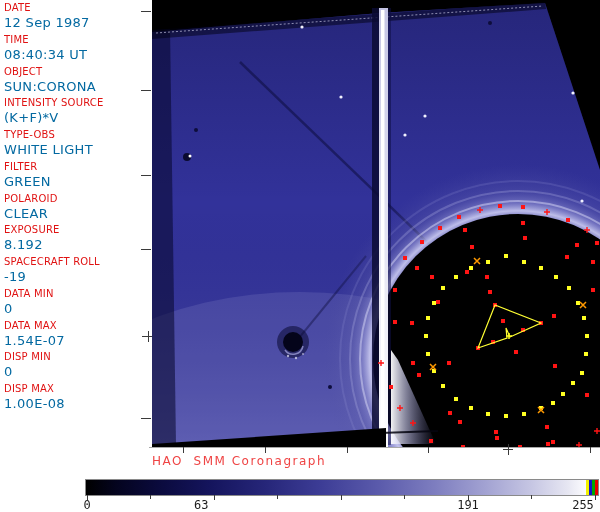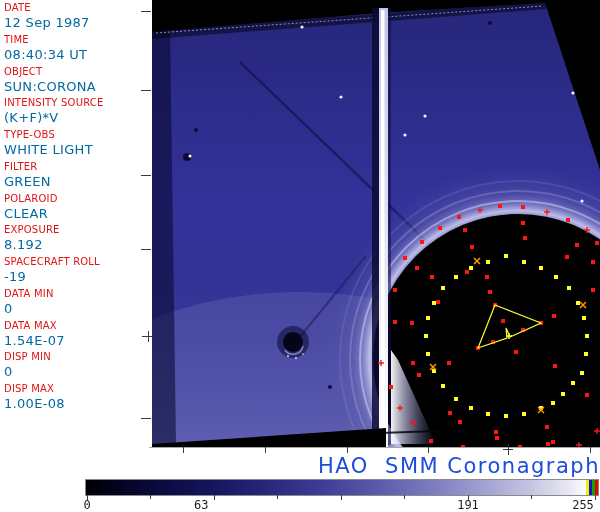--- a/index.html
+++ b/index.html
@@ -11,22 +11,22 @@
   .field{height:31.78px;overflow:hidden;}
   .flabel{font-size:10px;line-height:13px;color:#e01212;letter-spacing:.2px;white-space:nowrap;}
   .fvalue{font-size:13px;line-height:17px;color:#0369a1;letter-spacing:.3px;white-space:nowrap;}
   
   .image-area{position:absolute;left:152px;top:0;width:448px;height:447px;background:#000;}
   .img-bottom-line{position:absolute;left:149px;top:447px;width:451px;height:1px;background:#a8a8a8;}
   
   .tick-h{position:absolute;width:10px;height:1px;background:#3a3a3a;}
   .tick-v{position:absolute;width:1px;height:6px;background:#3a3a3a;}
   
-  .title{position:absolute;left:152px;top:454px;width:448px;text-align:right;
-         font-size:21px;letter-spacing:1.5px;color:#1d4ed8;white-space:pre;}
+  .title{position:absolute;left:152px;top:454px;width:448px;text-align:left;
+         font-size:12px;letter-spacing:1.5px;color:#ef4444;white-space:pre;}
   
   .colorbar{position:absolute;left:85px;top:479px;width:512px;height:15px;border:1px solid #8a8a8a;
     background:linear-gradient(90deg,#000000 0%,#04041f 6%,#0a0a3c 14%,#14145c 24%,#262679 35%,
       #3d3d96 46%,#5a5aab 57%,#7d7dbf 68%,#a2a2d2 78%,#c6c6e3 87%,#e6e6f2 94%,#fbfbfe 97.5%,#ffffff 100%);}
   .cb-stripe{position:absolute;top:0;height:15px;width:3px;}
   .cb-tick{position:absolute;top:495px;width:1px;height:5px;background:#3a3a3a;}
   .cb-label{position:absolute;top:498px;font-family:"DejaVu Sans Mono",monospace;
             font-size:12px;color:#1c1c1c;}
 </style>
 </head>

